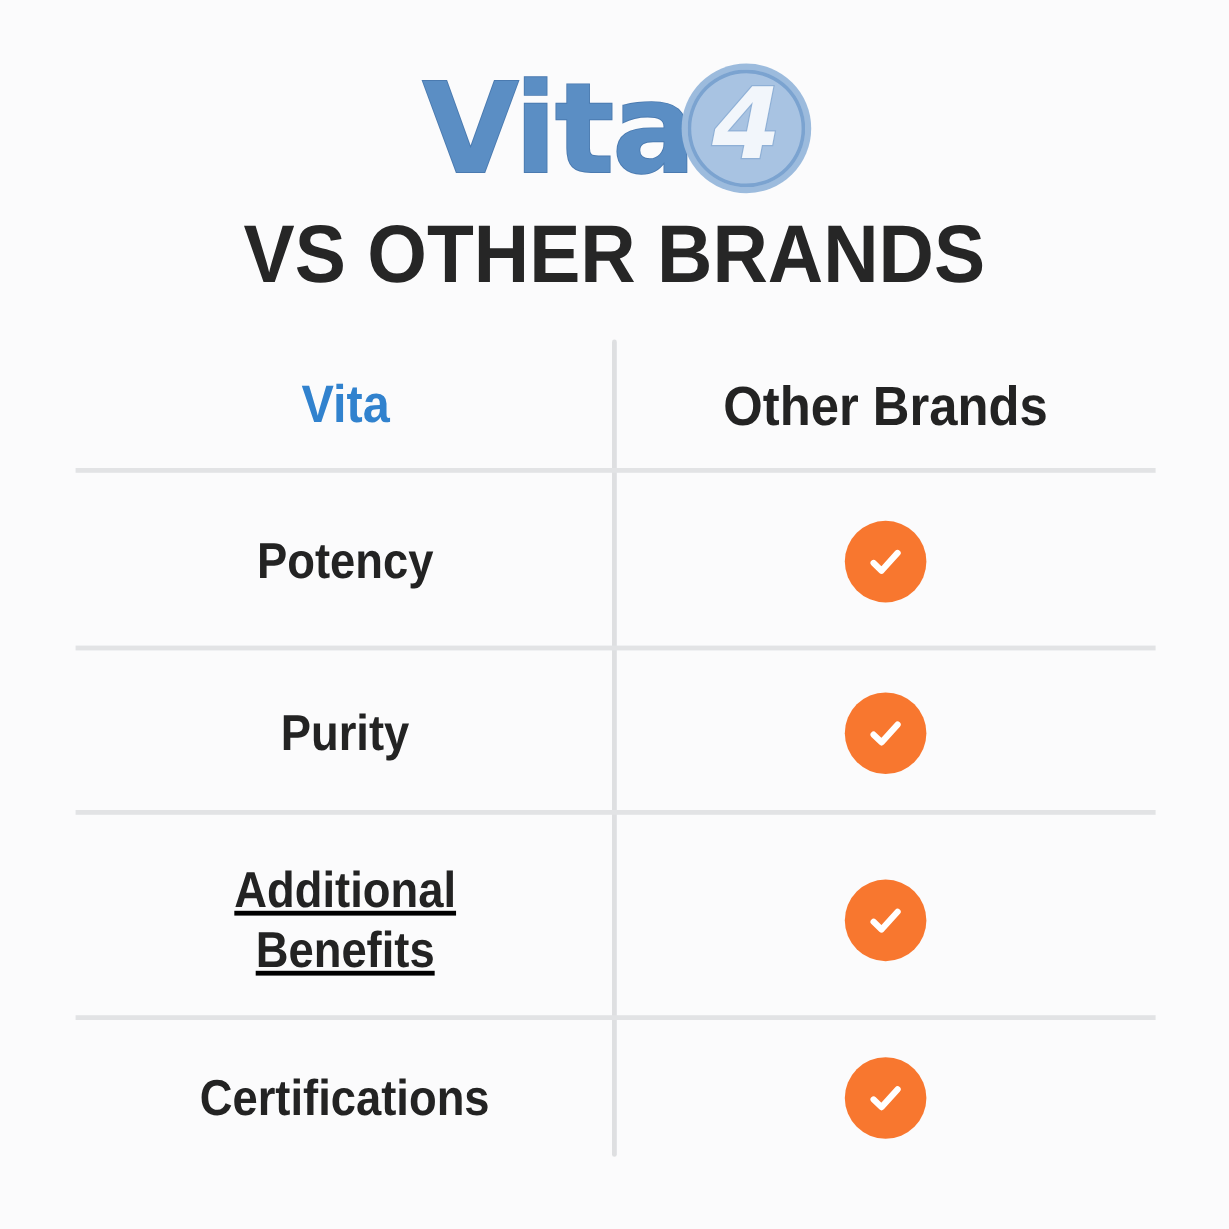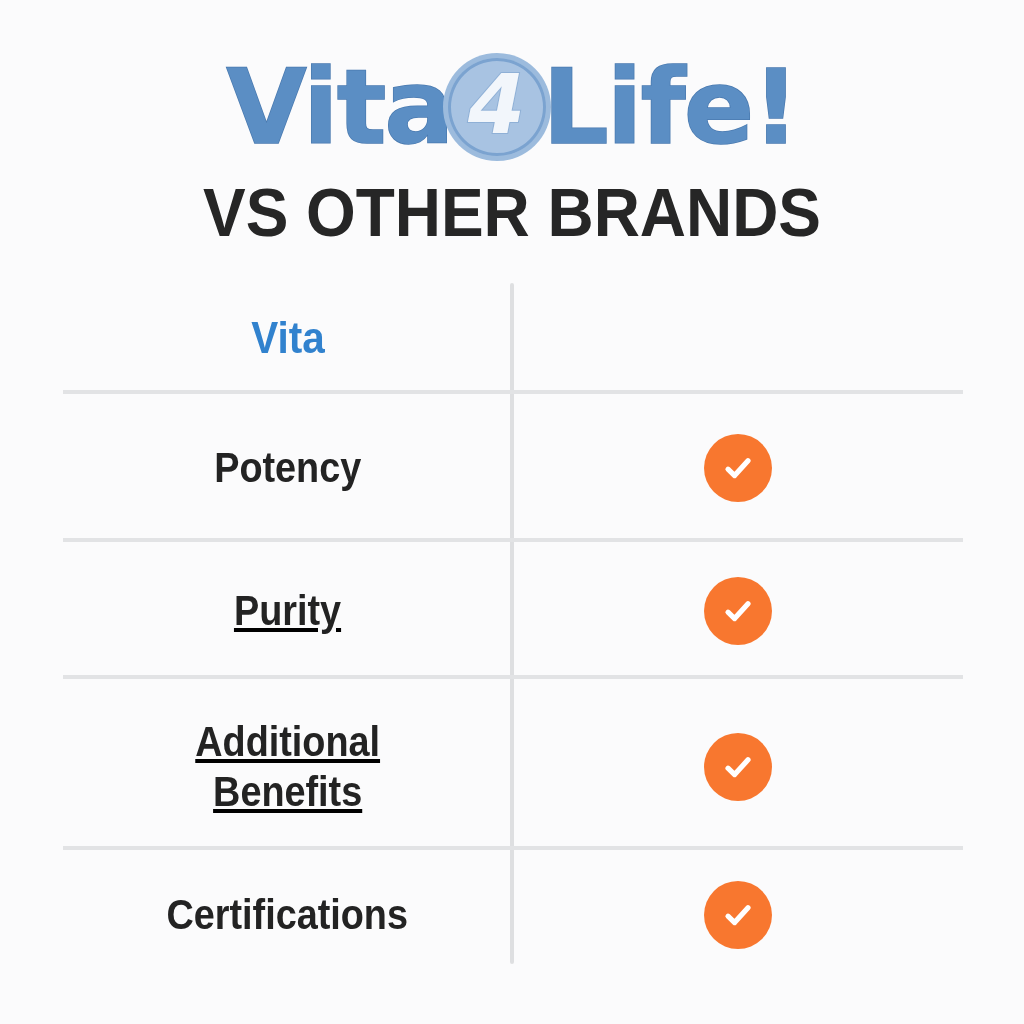--- a/index.html
+++ b/index.html
@@ -170,21 +170,21 @@
     background: #f8772f;
     display: flex;
     align-items: center;
     justify-content: center;
   }
   .check-badge svg { display: block; }
 
   
   #row-0 { top: 113px; height: 144px; }
   #row-0 .cell { height: 144px; }
-  #row-1 { top: 261px; height: 133px; text-decoration: underline; }
+  #row-1 { top: 261px; height: 133px; }
   #row-1 .cell { height: 133px; }
   #row-2 { top: 398px; height: 171px; }
   #row-2 .cell { height: 171px; text-decoration: underline; }
   #row-3 { top: 578px; height: 108px; }
   #row-3 .cell { height: 108px; }
 
   #div-0 { top: 107px; }
   #div-1 { top: 255px; }
   #div-2 { top: 392px; }
   #div-3 { top: 563px; }
@@ -194,32 +194,34 @@
 
 <div id="brand-logo">
   <span class="logo-word left">Vita</span>
 
   <span id="logo-badge">
     <span class="badge-ring-outer"></span>
     <span class="badge-ring-inner"></span>
     <span class="badge-num">4</span>
   </span>
 
-  <span class="logo-word right">Life!</span>
 </div>
 
 <div id="headline">VS OTHER BRANDS</div>
 
 <div id="comparison-table">
 
   <div id="column-divider"></div>
 
   <div class="trow" id="header-row">
     <div class="cell left">
       <span class="th-vita">Vita</span>
+    </div>
+    <div class="cell right">
+      <span class="th-other">Other Brands</span>
     </div>
   </div>
 
   <div class="hdivider" id="div-0"></div>
 
   <div class="trow" id="row-0">
     <div class="cell left">
       <span class="rl">Potency</span>
     </div>
     <div class="cell right">

